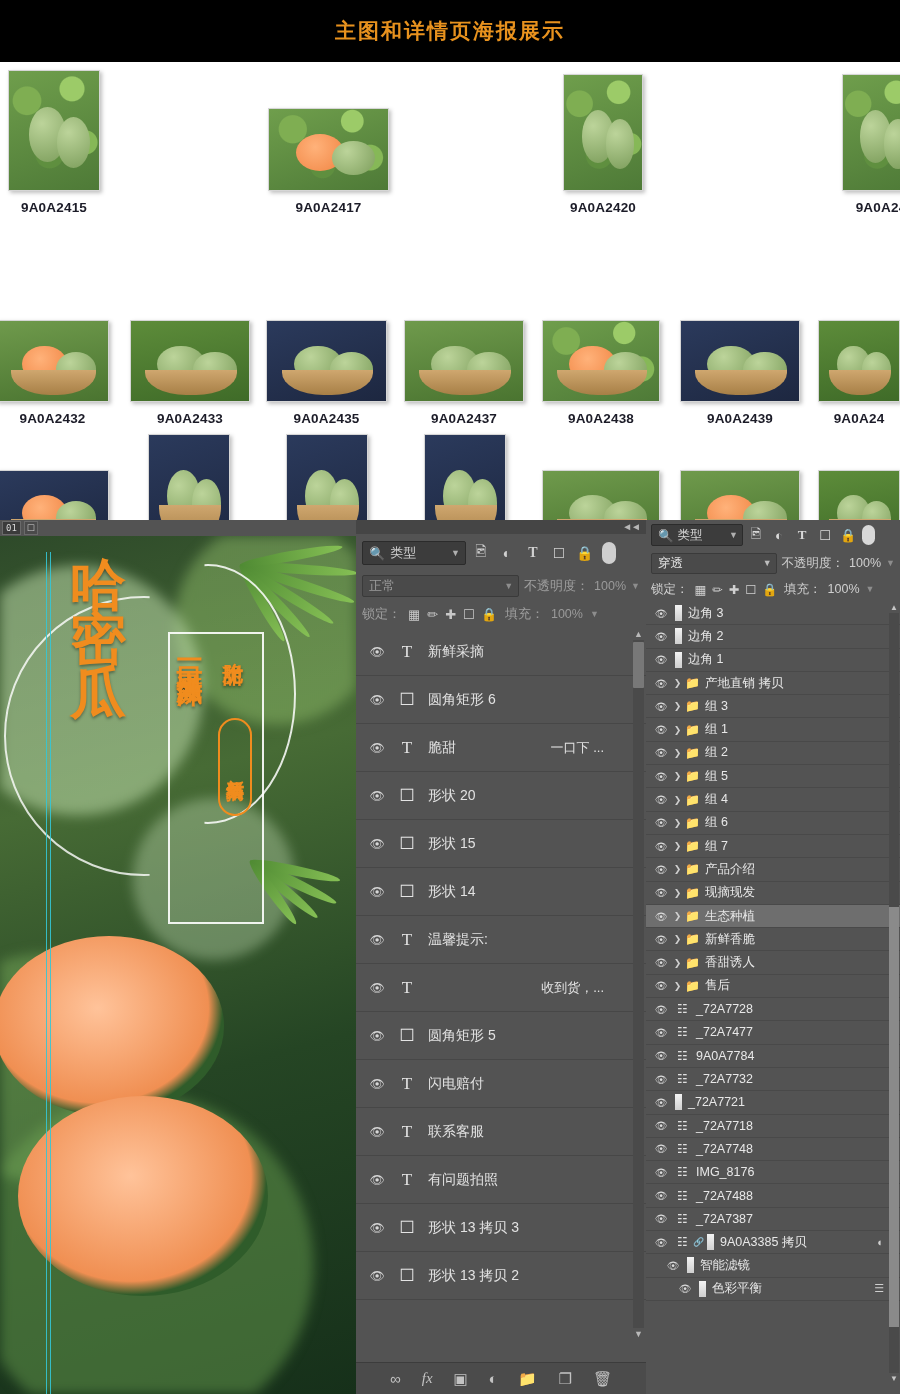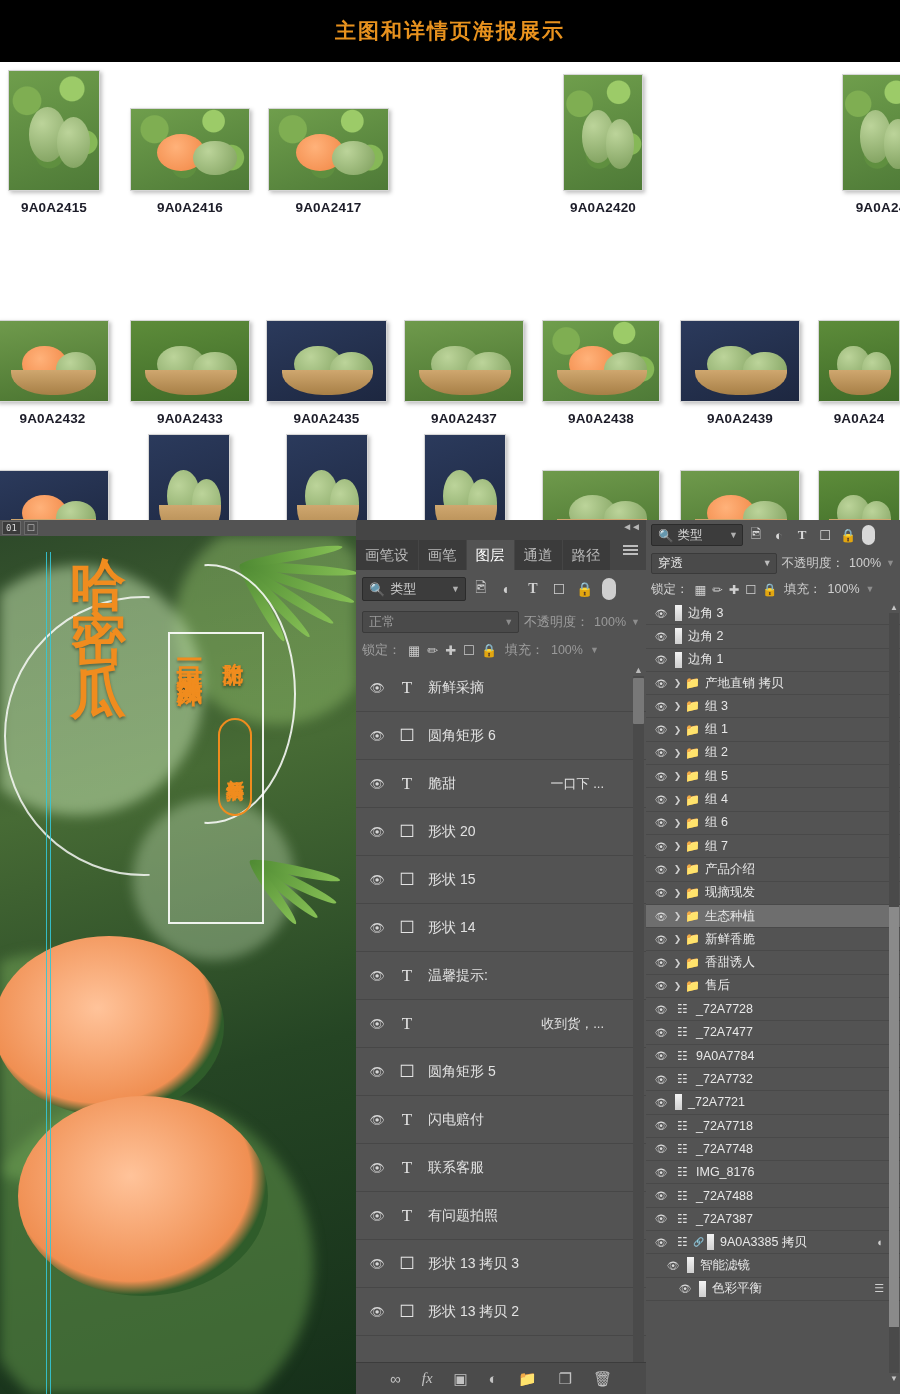--- a/index.html
+++ b/index.html
@@ -162,21 +162,20 @@
 </style>
 </head>
 <body>
 
 <div class="banner">
   <div class="banner-title">主图和详情页海报展示</div>
 </div>
 
 <div class="grid-area" id="gallery">
     <div class="cell" style="left: 8px; top: 8px; width: 92px;"><div class="thumb" style="width: 92px; height: 121px;"><div class="ph leafy"></div><div class="melon green" style="left: 20.24px; top: 36.3px; width: 36.8px; height: 54.45px;"></div><div class="melon green" style="left: 47.84px; top: 45.98px; width: 33.12px; height: 50.82px;"></div></div><div class="cap">9A0A2415</div></div>
-    <div class="cell" style="left: 130px; top: 46px; width: 120px;"><div class="thumb" style="width: 120px; height: 83px;"><div class="ph leafy"></div><div class="melon flesh" style="left: 26.4px; top: 24.9px; width: 48px; height: 37.35px;"></div><div class="melon green" style="left: 62.4px; top: 31.54px; width: 43.2px; height: 34.86px;"></div></div><div class="cap">9A0A2416</div></div>
     <div class="cell" style="left: 268px; top: 46px; width: 121px;"><div class="thumb" style="width: 121px; height: 83px;"><div class="ph leafy"></div><div class="melon flesh" style="left: 26.62px; top: 24.9px; width: 48.4px; height: 37.35px;"></div><div class="melon green" style="left: 62.92px; top: 31.54px; width: 43.56px; height: 34.86px;"></div></div><div class="cap">9A0A2417</div></div>
     <div class="cell" style="left: 563px; top: 12px; width: 80px;"><div class="thumb" style="width: 80px; height: 117px;"><div class="ph leafy"></div><div class="melon green" style="left: 17.6px; top: 35.1px; width: 32px; height: 52.65px;"></div><div class="melon green" style="left: 41.6px; top: 44.46px; width: 28.8px; height: 49.14px;"></div></div><div class="cap">9A0A2420</div></div>
     <div class="cell" style="left: 842px; top: 12px; width: 78px;"><div class="thumb" style="width: 78px; height: 117px;"><div class="ph leafy"></div><div class="melon green" style="left: 17.16px; top: 35.1px; width: 31.2px; height: 52.65px;"></div><div class="melon green" style="left: 40.56px; top: 44.46px; width: 28.08px; height: 49.14px;"></div></div><div class="cap">9A0A24</div></div>
     <div class="cell" style="left: -4px; top: 258px; width: 113px;"><div class="thumb" style="width: 113px; height: 82px;"><div class="ph basket"></div><div class="melon flesh" style="left: 24.86px; top: 24.6px; width: 45.2px; height: 36.9px;"></div><div class="melon green" style="left: 58.76px; top: 31.16px; width: 40.68px; height: 34.44px;"></div><div class="basketshape" style="left: 13.56px; top: 49.2px; width: 85.88px; height: 24.6px;"></div></div><div class="cap">9A0A2432</div></div>
     <div class="cell" style="left: 130px; top: 258px; width: 120px;"><div class="thumb" style="width: 120px; height: 82px;"><div class="ph grass"></div><div class="melon green" style="left: 26.4px; top: 24.6px; width: 48px; height: 36.9px;"></div><div class="melon green" style="left: 62.4px; top: 31.16px; width: 43.2px; height: 34.44px;"></div><div class="basketshape" style="left: 14.4px; top: 49.2px; width: 91.2px; height: 24.6px;"></div></div><div class="cap">9A0A2433</div></div>
     <div class="cell" style="left: 266px; top: 258px; width: 121px;"><div class="thumb" style="width: 121px; height: 82px;"><div class="ph navy"></div><div class="melon green" style="left: 26.62px; top: 24.6px; width: 48.4px; height: 36.9px;"></div><div class="melon green" style="left: 62.92px; top: 31.16px; width: 43.56px; height: 34.44px;"></div><div class="basketshape" style="left: 14.52px; top: 49.2px; width: 91.96px; height: 24.6px;"></div></div><div class="cap">9A0A2435</div></div>
     <div class="cell" style="left: 404px; top: 258px; width: 120px;"><div class="thumb" style="width: 120px; height: 82px;"><div class="ph basket"></div><div class="melon green" style="left: 26.4px; top: 24.6px; width: 48px; height: 36.9px;"></div><div class="melon green" style="left: 62.4px; top: 31.16px; width: 43.2px; height: 34.44px;"></div><div class="basketshape" style="left: 14.4px; top: 49.2px; width: 91.2px; height: 24.6px;"></div></div><div class="cap">9A0A2437</div></div>
     <div class="cell" style="left: 542px; top: 258px; width: 118px;"><div class="thumb" style="width: 118px; height: 82px;"><div class="ph leafy"></div><div class="melon flesh" style="left: 25.96px; top: 24.6px; width: 47.2px; height: 36.9px;"></div><div class="melon green" style="left: 61.36px; top: 31.16px; width: 42.48px; height: 34.44px;"></div><div class="basketshape" style="left: 14.16px; top: 49.2px; width: 89.68px; height: 24.6px;"></div></div><div class="cap">9A0A2438</div></div>
     <div class="cell" style="left: 680px; top: 258px; width: 120px;"><div class="thumb" style="width: 120px; height: 82px;"><div class="ph navy"></div><div class="melon green" style="left: 26.4px; top: 24.6px; width: 48px; height: 36.9px;"></div><div class="melon green" style="left: 62.4px; top: 31.16px; width: 43.2px; height: 34.44px;"></div><div class="basketshape" style="left: 14.4px; top: 49.2px; width: 91.2px; height: 24.6px;"></div></div><div class="cap">9A0A2439</div></div>
     <div class="cell" style="left: 818px; top: 258px; width: 82px;"><div class="thumb" style="width: 82px; height: 82px;"><div class="ph grass"></div><div class="melon green" style="left: 18.04px; top: 24.6px; width: 32.8px; height: 36.9px;"></div><div class="melon green" style="left: 42.64px; top: 31.16px; width: 29.52px; height: 34.44px;"></div><div class="basketshape" style="left: 9.84px; top: 49.2px; width: 62.32px; height: 24.6px;"></div></div><div class="cap">9A0A24</div></div>
@@ -240,32 +239,20 @@
       <div class="guide-v" style="left:46px;"></div>
       <div class="guide-v" style="left:50px;"></div>
     </div>
   </div>
 
   <div class="mid">
     <div class="mid-top">
       <span class="collapse">◄◄</span>
     </div>
 
-    <div class="tabs" id="mid-tabs">
-        <div class="tab">画笔设</div>
-        <div class="tab">画笔</div>
-        <div class="tab active">图层</div>
-        <div class="tab">通道</div>
-        <div class="tab">路径</div>
-      <div class="tab-menu">
-          <i></i>
-          <i></i>
-          <i></i>
-        </div>
-    </div>
 
     <div class="filter-row">
       <div class="pill-sel">
         <span>🔍</span>
         <span>类型</span>
         <span class="chev">▼</span>
       </div>
       <span class="fil-ico">🖻</span>
       <span class="fil-ico">◐</span>
       <span class="fil-ico" style="font-family:'Liberation Serif',serif;font-weight:bold">T</span>

